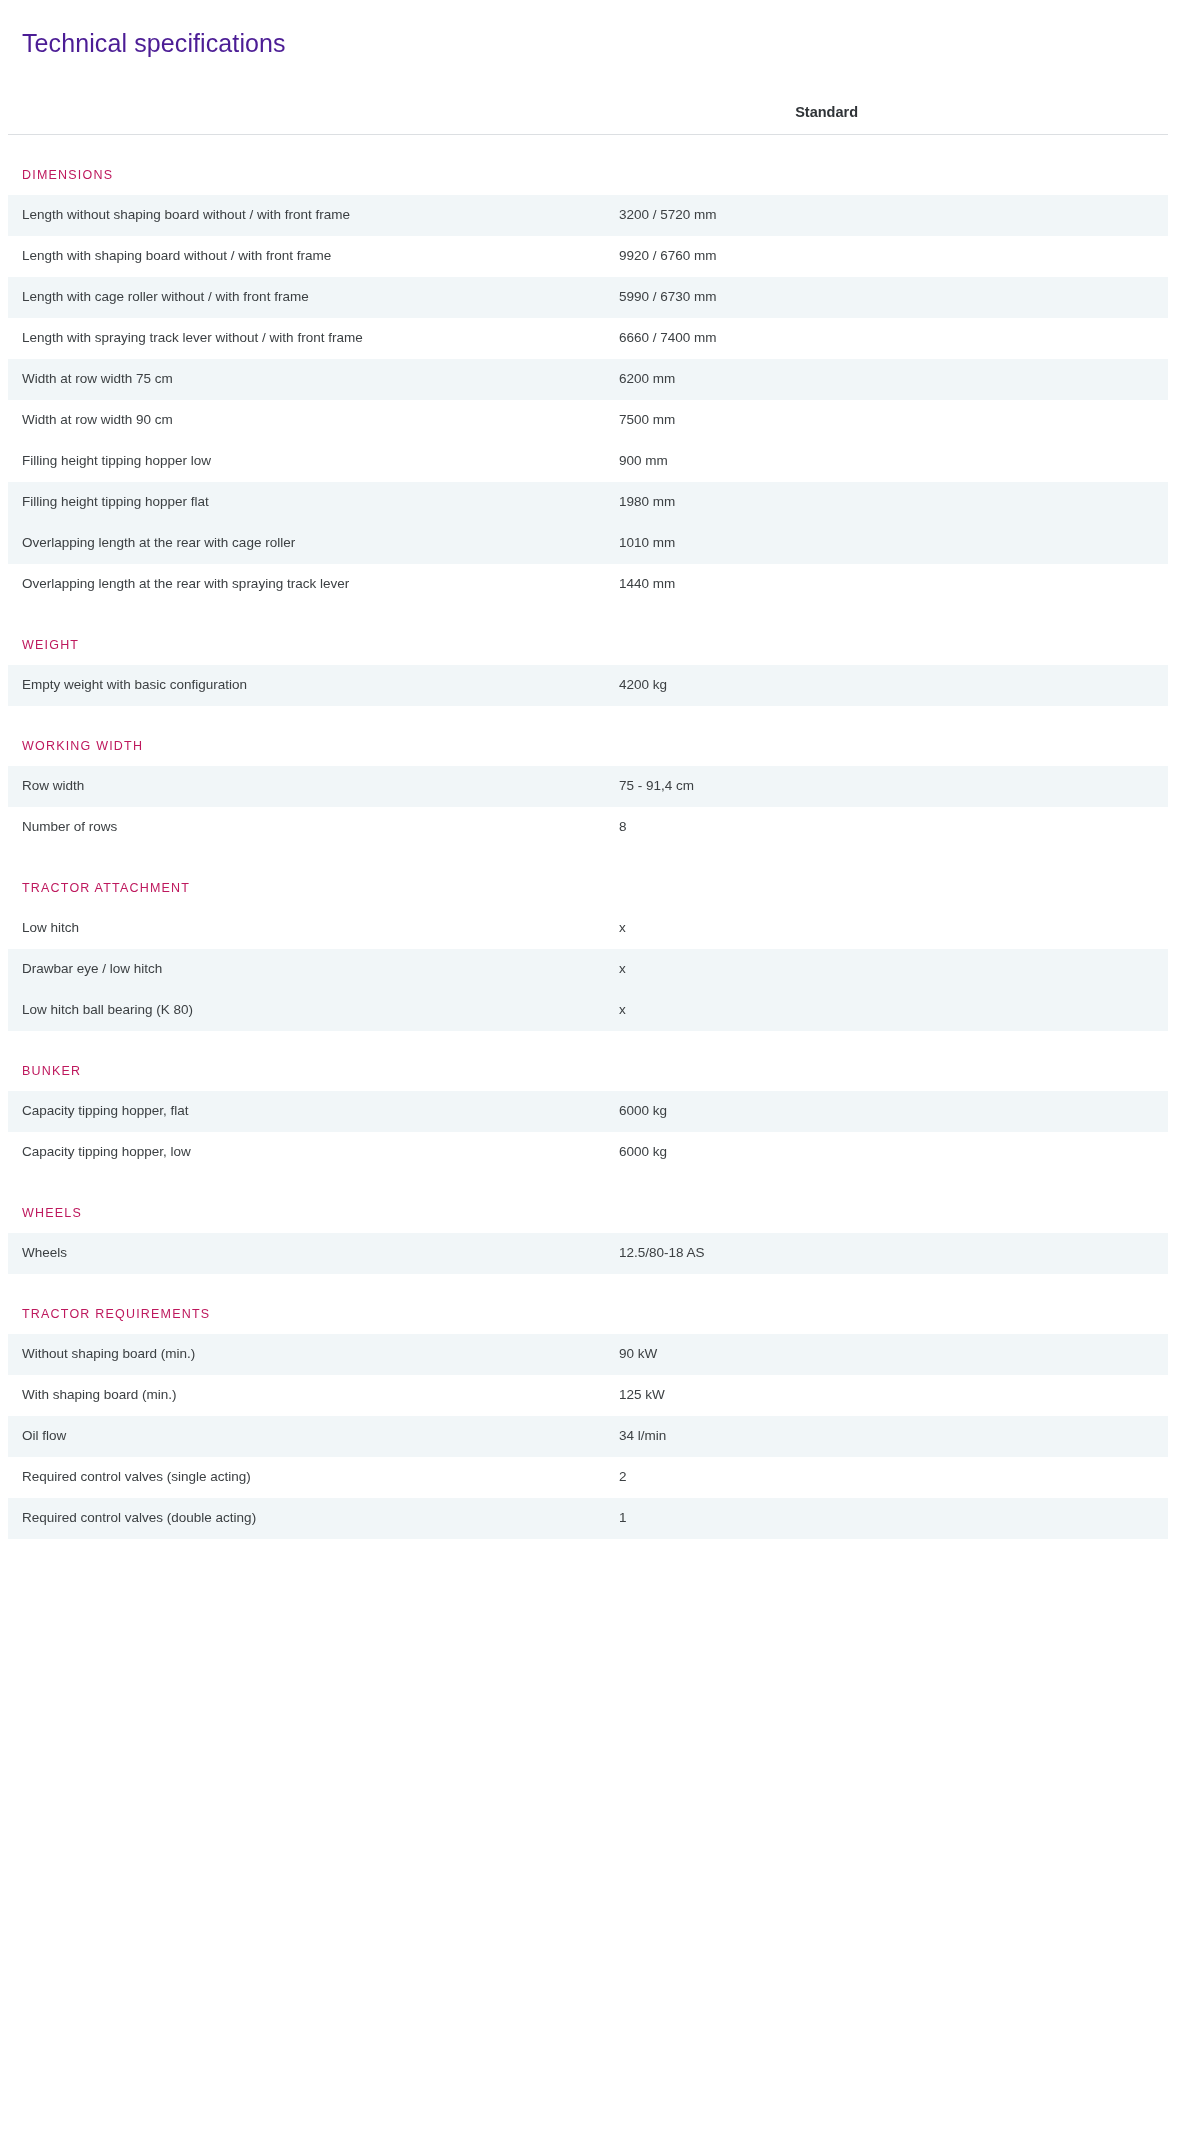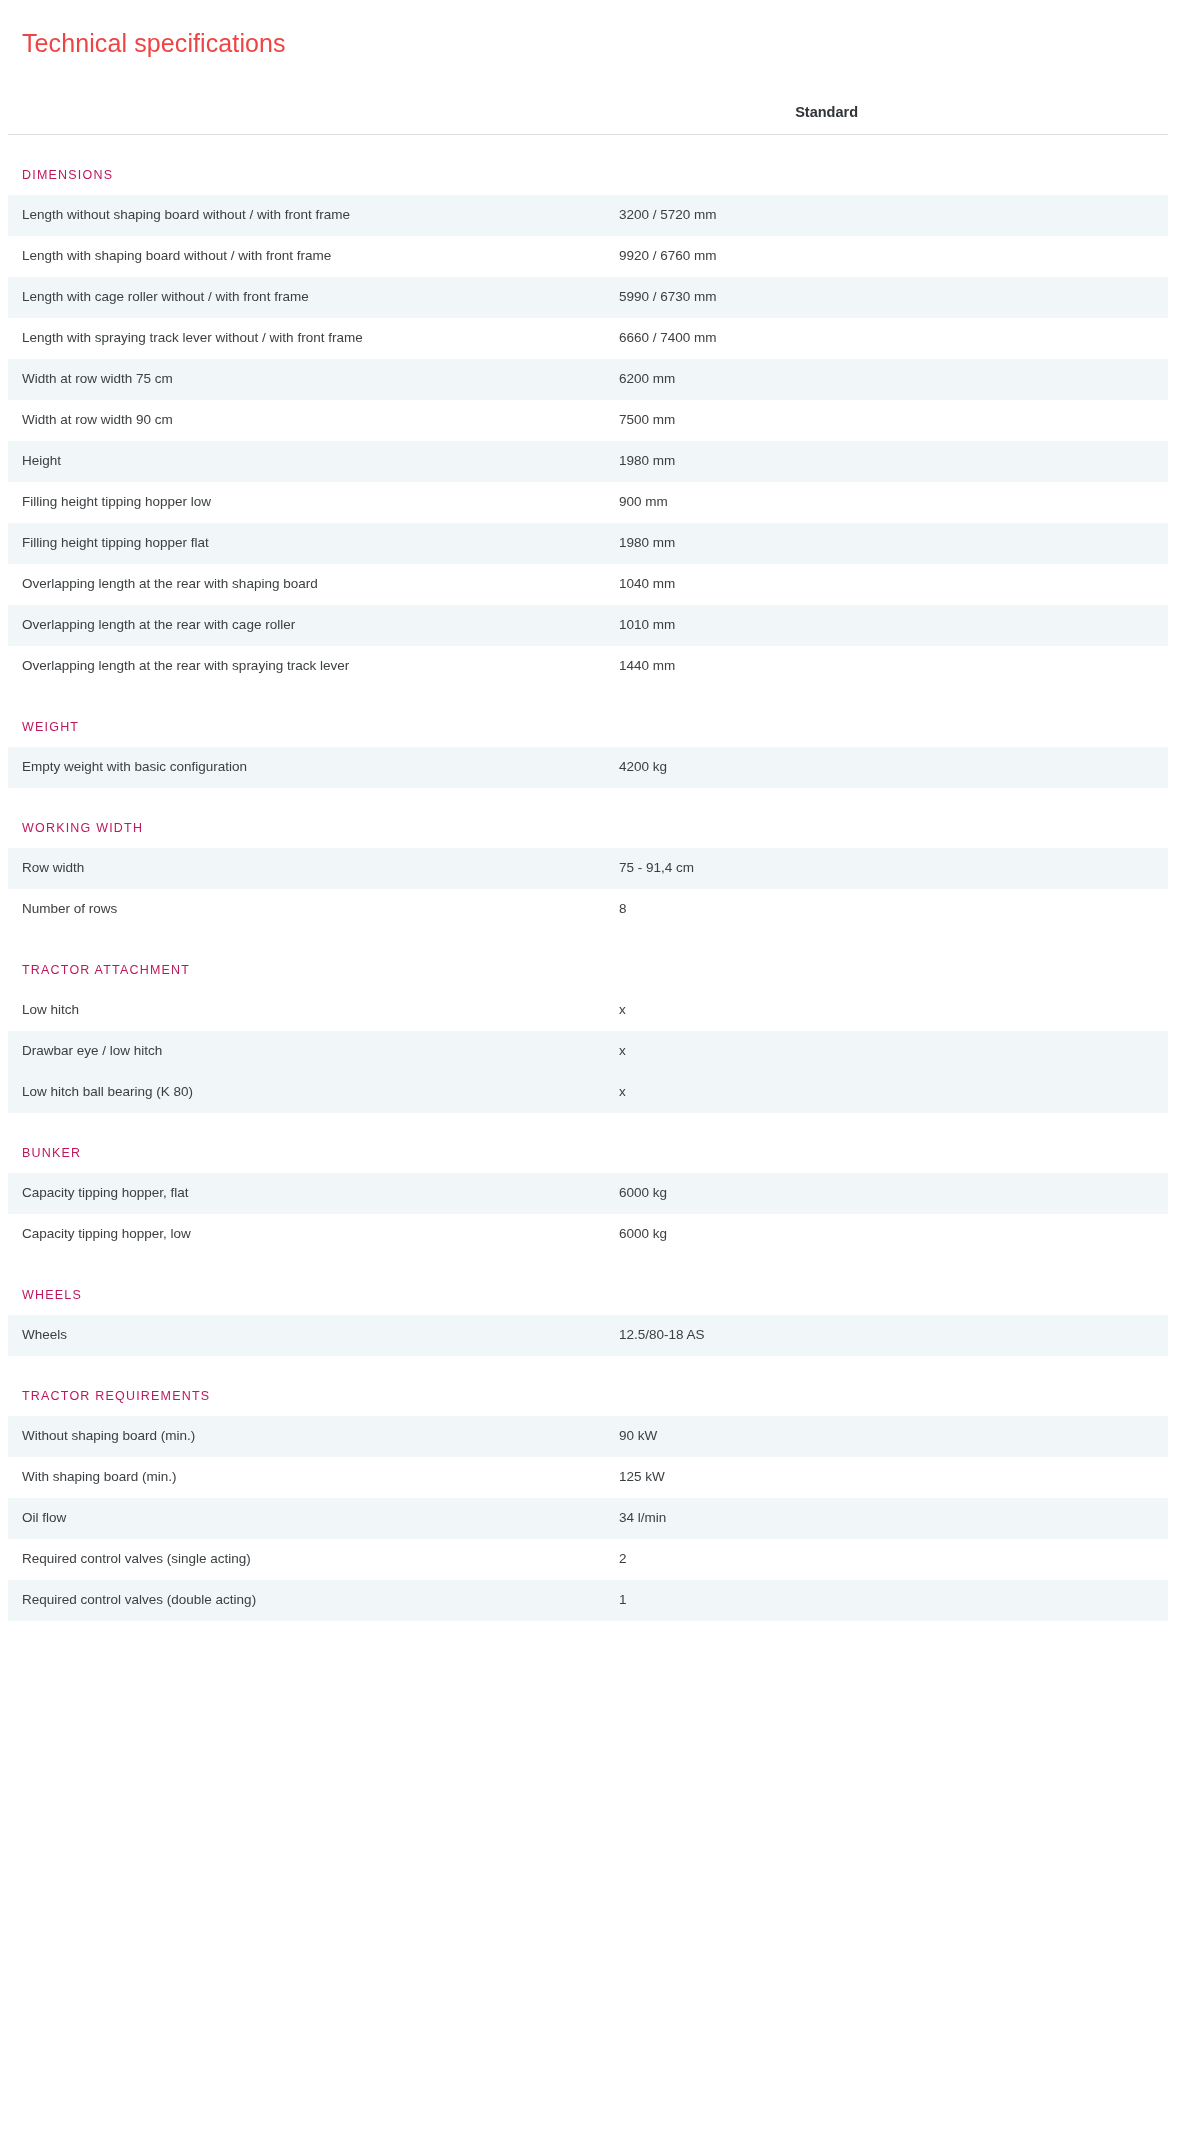--- a/index.html
+++ b/index.html
@@ -18,21 +18,21 @@
 
   .page {
     width: 1200px;
     padding: 0;
     position: relative;
   }
 
   .page-title {
     font-size: 25px;
     font-weight: 400;
-    color: #ef4444;
+    color: #4c1d95;
     margin: 0;
     padding: 28px 0 0 22px;
     letter-spacing: 0.1px;
     line-height: 1.2;
   }
 
   .spec-table {
     width: 1160px;
     margin: 0 0 0 8px;
     border-collapse: collapse;
@@ -177,42 +177,30 @@
           <td class="c-value">
             <span class="value-text">6200 mm</span>
           </td>
         </tr>
         <tr class="spec-row">
           <td class="c-label">Width at row width 90 cm</td>
           <td class="c-value">
             <span class="value-text">7500 mm</span>
           </td>
         </tr>
-        <tr class="spec-row striped">
-          <td class="c-label">Height</td>
+        <tr class="spec-row">
+          <td class="c-label">Filling height tipping hopper low</td>
+          <td class="c-value">
+            <span class="value-text">900 mm</span>
+          </td>
+        </tr>
+        <tr class="spec-row striped">
+          <td class="c-label">Filling height tipping hopper flat</td>
           <td class="c-value">
             <span class="value-text">1980 mm</span>
-          </td>
-        </tr>
-        <tr class="spec-row">
-          <td class="c-label">Filling height tipping hopper low</td>
-          <td class="c-value">
-            <span class="value-text">900 mm</span>
-          </td>
-        </tr>
-        <tr class="spec-row striped">
-          <td class="c-label">Filling height tipping hopper flat</td>
-          <td class="c-value">
-            <span class="value-text">1980 mm</span>
-          </td>
-        </tr>
-        <tr class="spec-row">
-          <td class="c-label">Overlapping length at the rear with shaping board</td>
-          <td class="c-value">
-            <span class="value-text">1040 mm</span>
           </td>
         </tr>
         <tr class="spec-row striped">
           <td class="c-label">Overlapping length at the rear with cage roller</td>
           <td class="c-value">
             <span class="value-text">1010 mm</span>
           </td>
         </tr>
         <tr class="spec-row">
           <td class="c-label">Overlapping length at the rear with spraying track lever</td>

